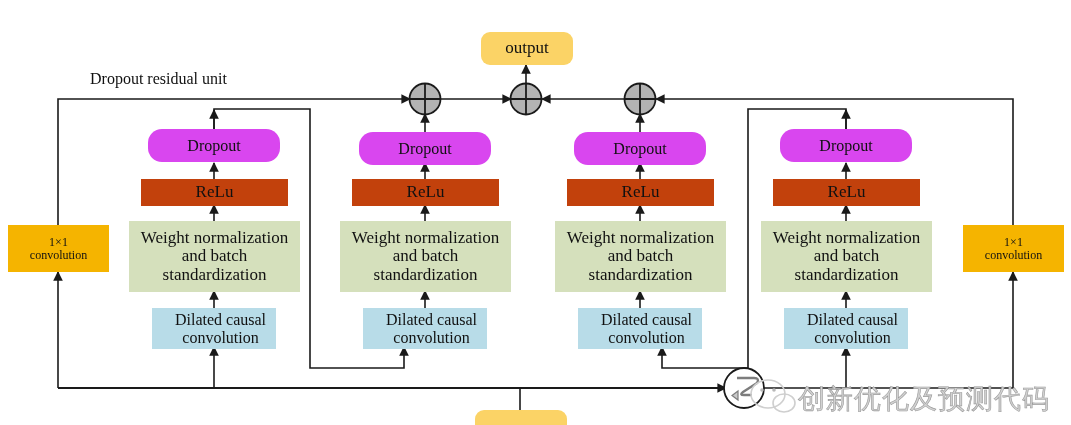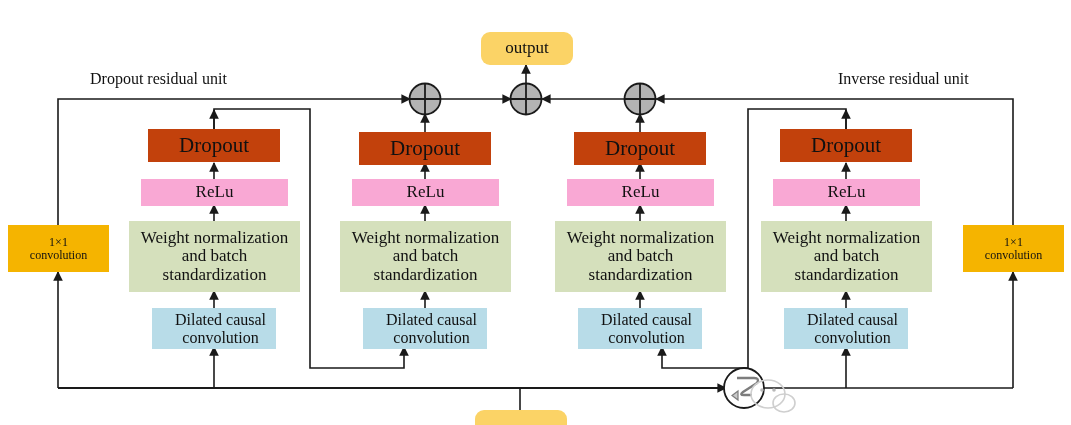--- a/index.html
+++ b/index.html
@@ -10,22 +10,22 @@
   #stage{position:relative;width:1071px;height:425px;background:#fff;margin-top:29px;}
   svg.layer{position:absolute;left:0;top:0;width:1071px;height:425px;}
   .box{
     position:absolute;box-sizing:border-box;
     display:flex;align-items:center;justify-content:center;
     text-align:center;line-height:1.08;
     font-family:"Liberation Serif", serif;
     color:#111;
   }
   .box span{display:block;padding:0 2px;}
-  .b-dropout{background:#c2410c;font-size:21px;}
-  .b-relu{background:#f9a8d4;font-size:17px;}
+  .b-dropout{background:#d946ef;font-size:16px;border-radius:14px;}
+  .b-relu{background:#c2410c;font-size:17px;}
   .b-wnorm{background:#d5e0bc;font-size:17px;}
   .b-dilated{background:#b8dce8;font-size:16px;padding-left:13px;}
   .b-conv{background:#f5b400;font-size:12px;}
   .b-pill{background:#fbd366;border-radius:9px;font-size:17px;}
   .lbl{
     position:absolute;font-family:"Liberation Serif", serif;
     font-size:16px;color:#111;white-space:nowrap;
   }
   .wm-text{
     position:absolute;font-family:"DejaVu Sans", sans-serif;
@@ -126,23 +126,20 @@
     <span>output</span>
   </div>
 
   <div class="box b-pill" style="left:475px;top:381px;width:92px;height:49px;">
     <span>input</span>
   </div>
 
   <div class="lbl" style="left:90px;top:41px;">
     <span>Dropout residual unit</span>
   </div>
-  <div class="lbl" style="left:838px;top:41px;">
-    <span>Inverse residual unit</span>
-  </div>
 
   <div class="box b-conv" style="left:8px;top:196px;width:101px;height:47px;flex-direction:column;">
     <span>1×1</span>
     <span>convolution</span>
   </div>
   <div class="box b-conv" style="left:963px;top:196px;width:101px;height:47px;flex-direction:column;">
     <span>1×1</span>
     <span>convolution</span>
   </div>
 
@@ -203,15 +200,18 @@
   <div class="box b-wnorm" style="left:761px;top:192px;width:171px;height:71px;flex-direction:column;">
     <span>Weight normalization</span>
     <span>and batch</span>
     <span>standardization</span>
   </div>
   <div class="box b-dilated" style="left:784px;top:279px;width:124px;height:41px;flex-direction:column;">
     <span>Dilated causal</span>
     <span>convolution</span>
   </div>
 
+  <div class="wm-text" style="left:798px;top:352px;">
+    <span>创新优化及预测代码</span>
+  </div>
 
   <div class="bottomrule"></div>
 </div>
 
 </body></html>

